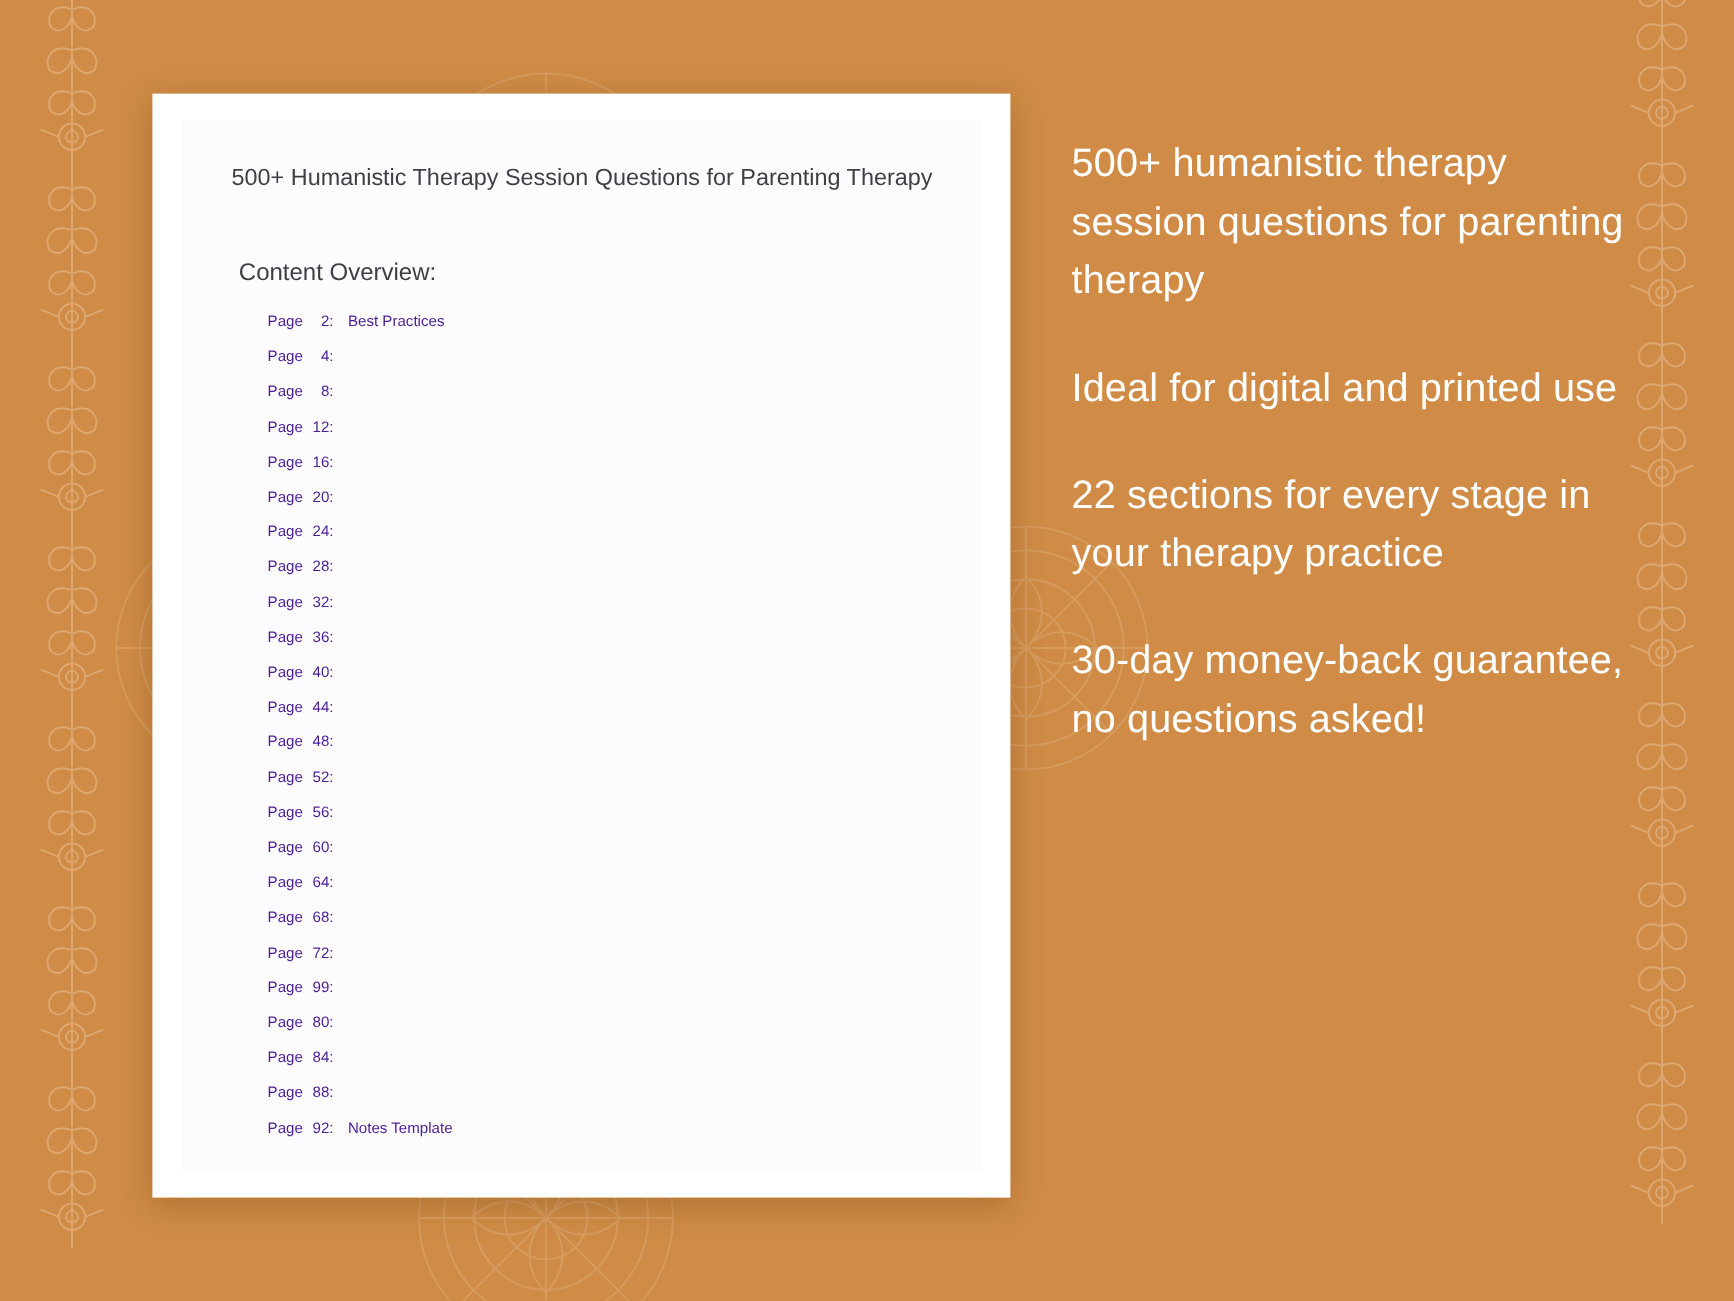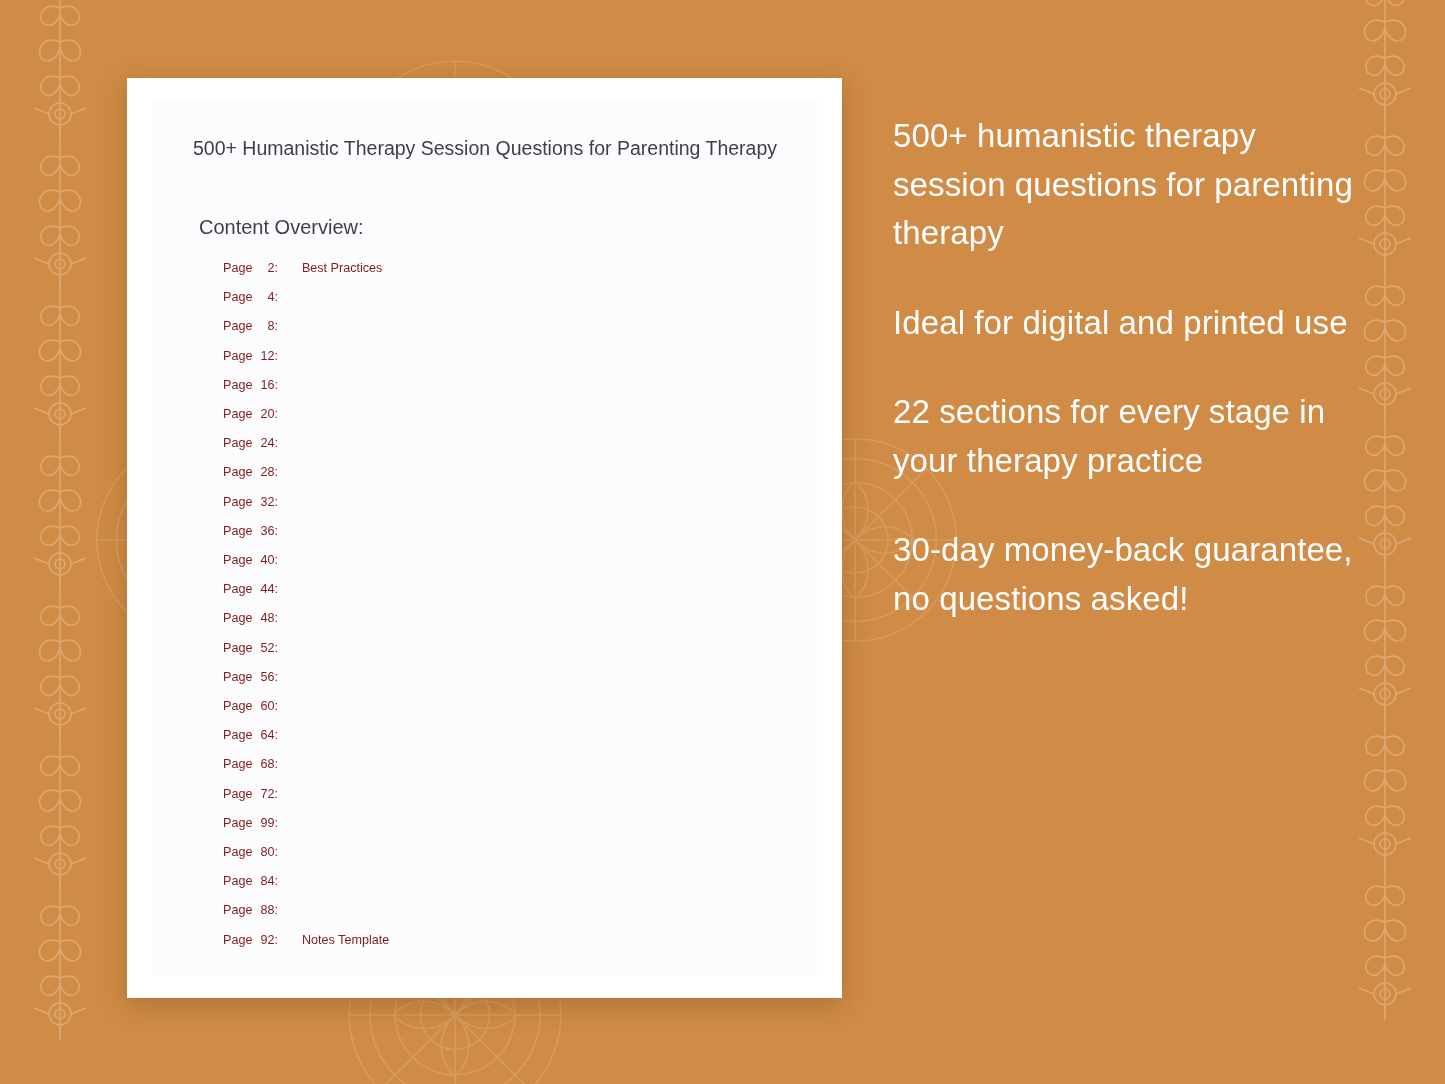--- a/index.html
+++ b/index.html
@@ -95,33 +95,33 @@
   }
   .toc {
     position: absolute;
     left: 223px;
     top: 254px;
     width: 560px;
   }
   .toc-row {
     display: flex;
     font-size: 12.6px;
-    color: #7f1d1d;
+    color: #4c1d95;
     line-height: 29.2px;
     white-space: pre;
     align-items: flex-end;
   }
   .toc-row .lbl { }
   .toc-row .num {
     display: inline-block;
     width: 22px;
     text-align: right;
   }
   .toc-row .ttl {
-    margin-left: 24px;
+    margin-left: 12px;
   }
 
   
   .marketing {
     position: absolute;
     left: 893px;
     top: 112px;
     width: 470px;
     color: #ffffff;
   }

